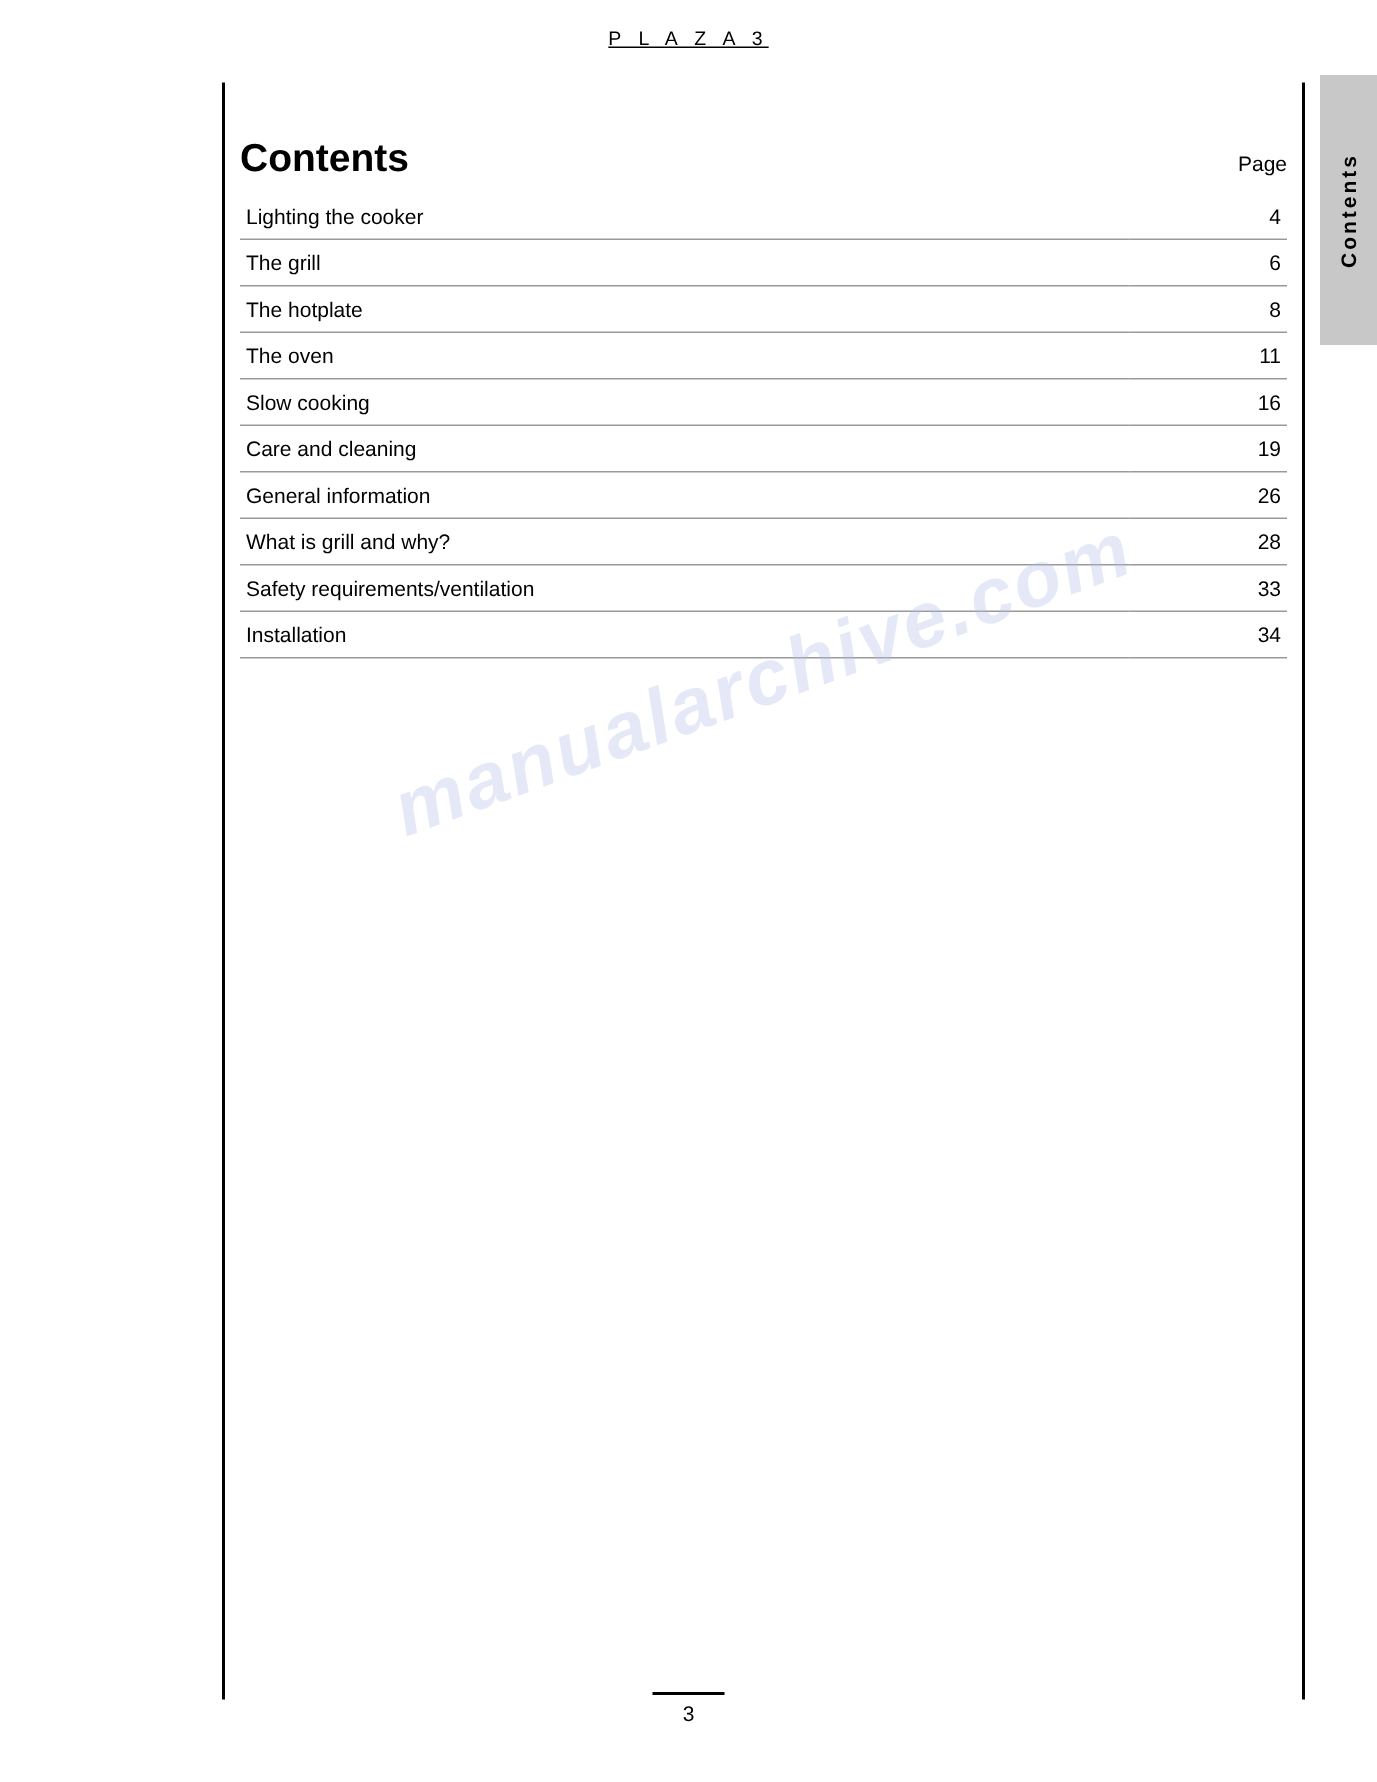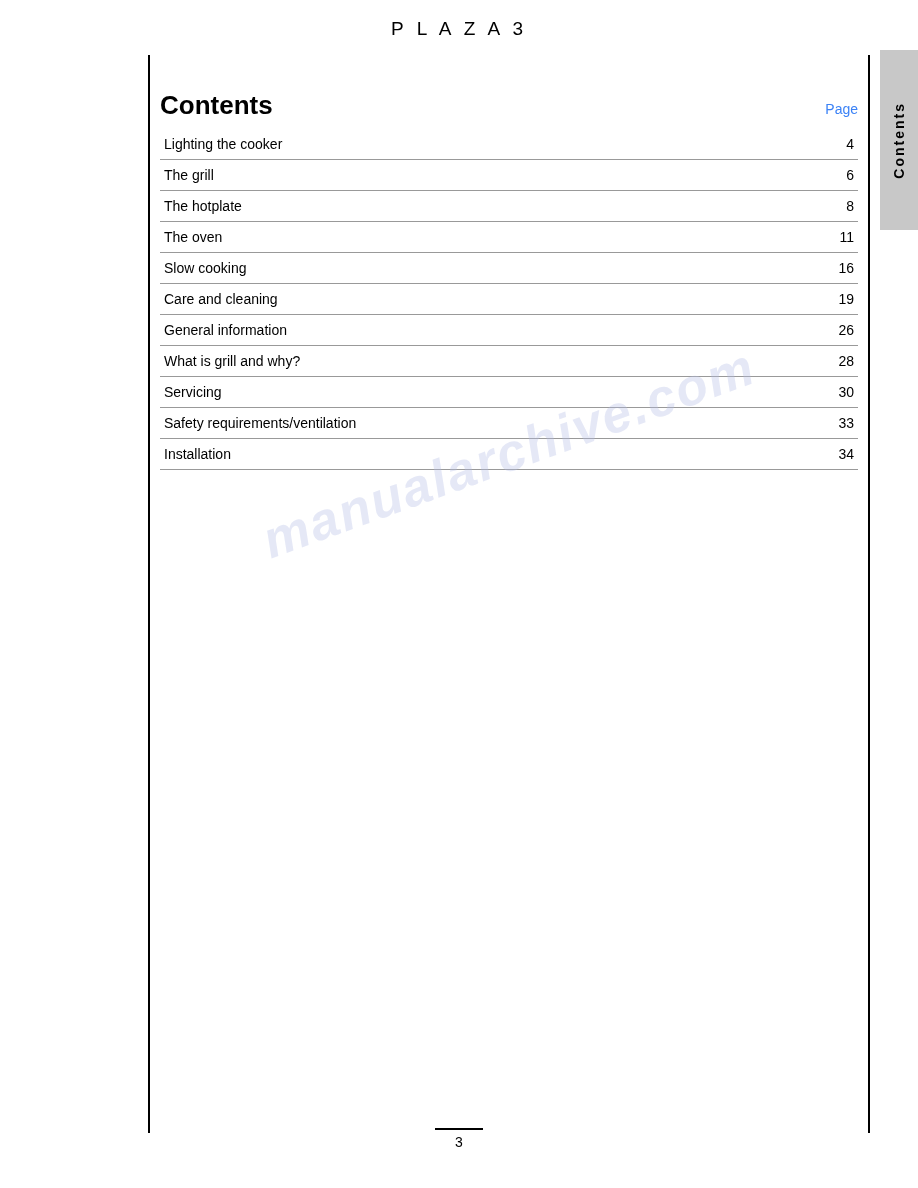--- a/index.html
+++ b/index.html
@@ -14,24 +14,25 @@
       background: #ffffff;
       font-family: Arial, Helvetica, sans-serif;
       position: relative;
       overflow: hidden;
     }
 
     
     .page-header {
       text-align: center;
       padding: 18px 0 10px 0;
-      font-size: 19px;
+      font-size: 13px;
       letter-spacing: 4px;
       font-weight: normal;
       color: #000;
+      text-decoration: underline;
     }
 
     
     .side-tab {
       position: absolute;
       right: 0;
       top: 50px;
       width: 38px;
       height: 180px;
       background: #c8c8c8;
@@ -86,21 +87,21 @@
     }
 
     .contents-title {
       font-size: 26px;
       font-weight: bold;
       color: #000;
     }
 
     .page-label {
       font-size: 14px;
-      color: #3b82f6;
+      color: #000000;
       font-weight: normal;
     }
 
     
     .toc-table {
       width: 100%;
       border-collapse: collapse;
     }
 
     .toc-table tr td {
@@ -206,24 +207,20 @@
         </tr>
         <tr>
           <td>General information</td>
           <td>26</td>
         </tr>
         <tr>
           <td>What is grill and why?</td>
           <td>28</td>
         </tr>
         <tr>
-          <td>Servicing</td>
-          <td>30</td>
-        </tr>
-        <tr>
           <td>Safety requirements/ventilation</td>
           <td>33</td>
         </tr>
         <tr>
           <td>Installation</td>
           <td>34</td>
         </tr>
       </tbody>
   </table>
 </div>

